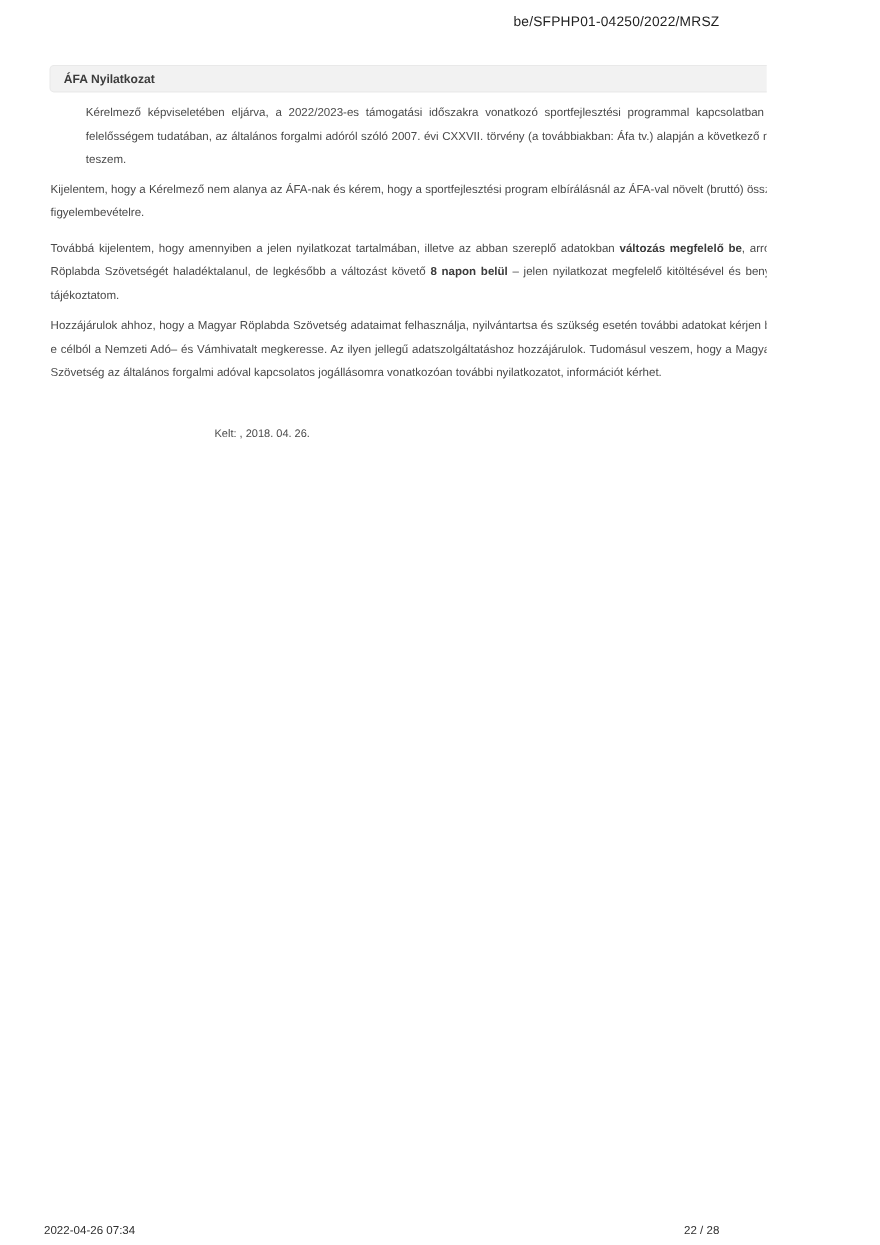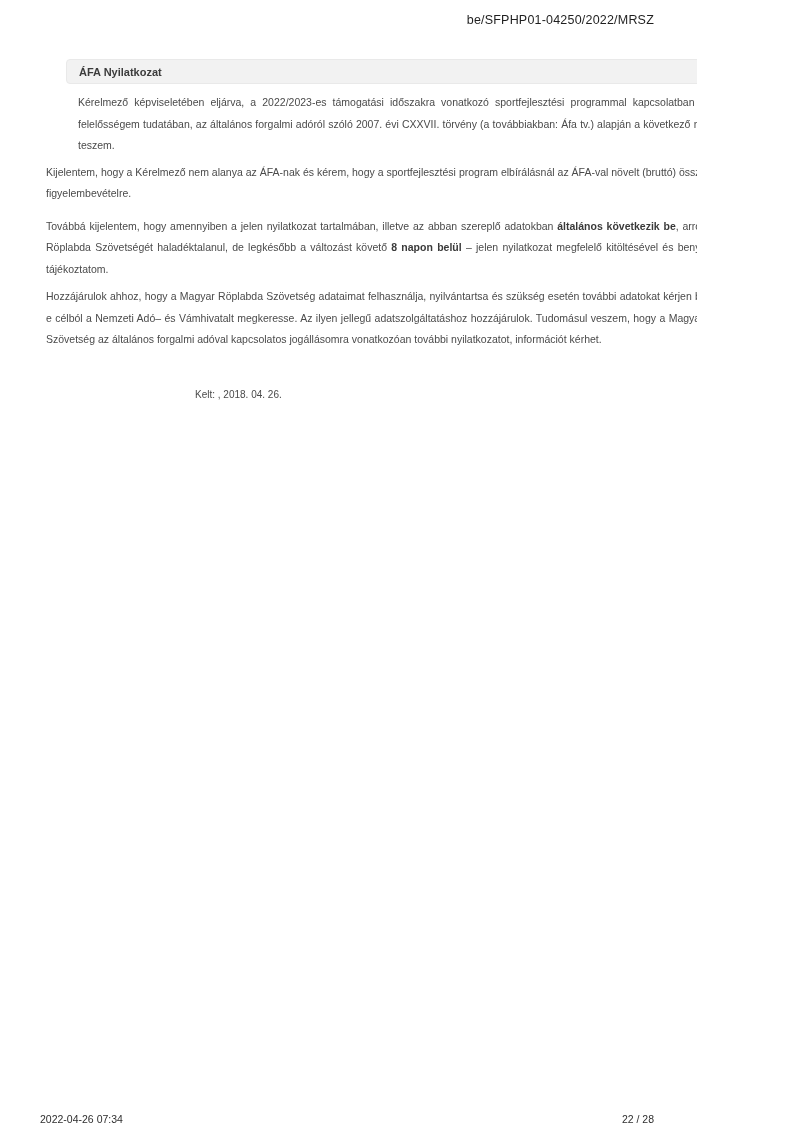--- a/index.html
+++ b/index.html
@@ -32,21 +32,20 @@
     box-sizing: border-box;
     background: #f2f2f2;
     border: 1px solid #e9e9e9;
     border-radius: 4px;
     display: flex;
     align-items: center;
     padding-left: 12px;
     font-size: 11px;
     font-weight: bold;
     color: #3c3c3c;
-    margin-left: 21px;
   }
   .content {
     position: absolute;
     left: 46px;
     top: 90px;
     width: 706px;
     font-size: 10.5px;
     line-height: 21.5px;
     color: #4a4a4a;
     text-align: justify;
@@ -96,21 +95,21 @@
 
   <div class="doc-reference">be/SFPHP01-04250/2022/MRSZ</div>
 
   <div class="section-header">
     <span>ÁFA Nyilatkozat</span>
   </div>
 
   <div class="content">
     <p class="p1">Kérelmező képviseletében eljárva, a 2022/2023-es támogatási időszakra vonatkozó sportfejlesztési programmal kapcsolatban büntetőjogi felelősségem tudatában, az általános forgalmi adóról szóló 2007. évi CXXVII. törvény (a továbbiakban: Áfa tv.) alapján a következő nyilatkozatot teszem.</p>
     <p class="p2">Kijelentem, hogy a Kérelmező nem alanya az ÁFA-nak és kérem, hogy a sportfejlesztési program elbírálásnál az ÁFA-val növelt (bruttó) összeg kerüljön figyelembevételre.</p>
-    <p class="p3"><span>Továbbá kijelentem, hogy amennyiben a jelen nyilatkozat tartalmában, illetve az abban szereplő adatokban </span><strong>általános következik be</strong><span>, arról a Magyar Röplabda Szövetségét haladéktalanul, de legkésőbb a változást követő </span><strong>8 napon belül</strong><span> – jelen nyilatkozat megfelelő kitöltésével és benyújtásával – tájékoztatom.</span></p>
+    <p class="p3"><span>Továbbá kijelentem, hogy amennyiben a jelen nyilatkozat tartalmában, illetve az abban szereplő adatokban </span><strong>változás megfelelő be</strong><span>, arról a Magyar Röplabda Szövetségét haladéktalanul, de legkésőbb a változást követő </span><strong>8 napon belül</strong><span> – jelen nyilatkozat megfelelő kitöltésével és benyújtásával – tájékoztatom.</span></p>
     <p class="p4">Hozzájárulok ahhoz, hogy a Magyar Röplabda Szövetség adataimat felhasználja, nyilvántartsa és szükség esetén további adatokat kérjen be, valamint e célból a Nemzeti Adó– és Vámhivatalt megkeresse. Az ilyen jellegű adatszolgáltatáshoz hozzájárulok. Tudomásul veszem, hogy a Magyar Röplabda Szövetség az általános forgalmi adóval kapcsolatos jogállásomra vonatkozóan további nyilatkozatot, információt kérhet.</p>
   </div>
 
   <div class="date-line">Kelt: , 2018. 04. 26.</div>
 
 
   <div class="footer-datetime">2022-04-26 07:34</div>
 
   <div class="footer-page">22 / 28</div>
 

